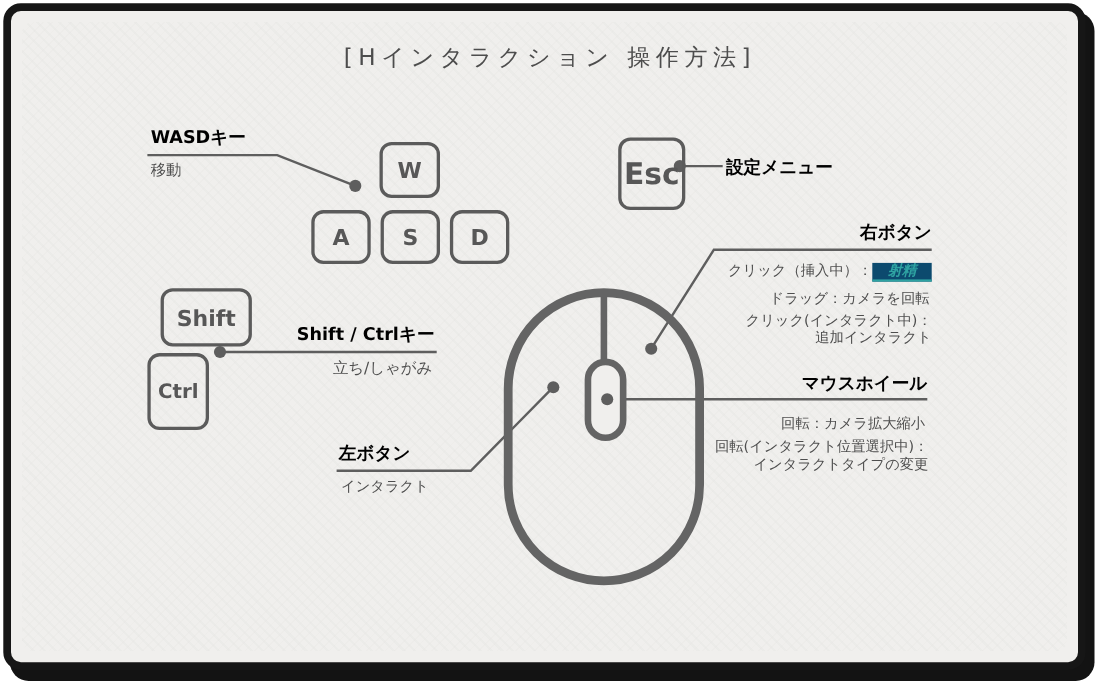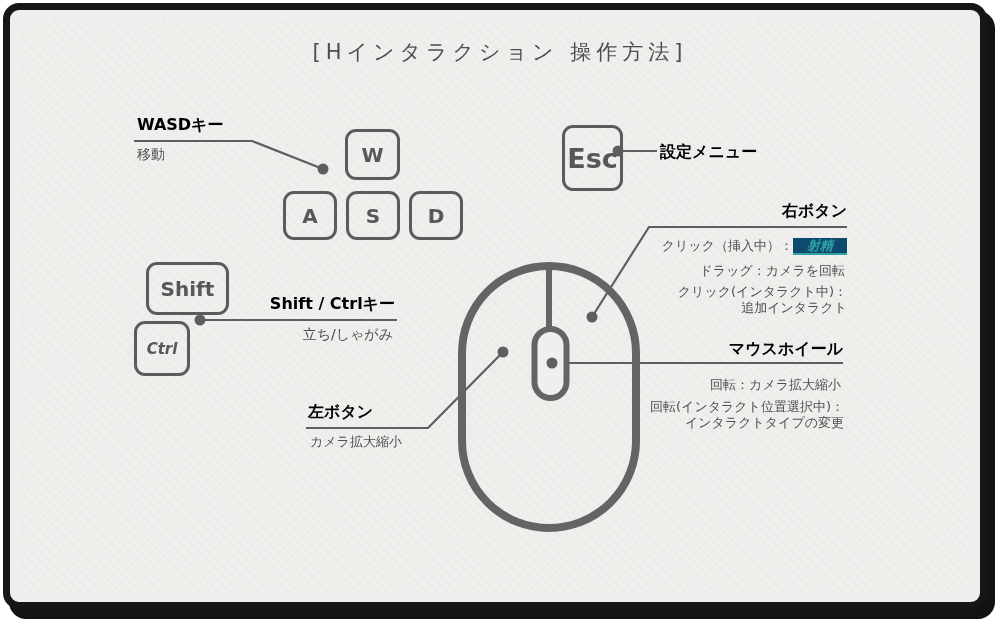--- a/index.html
+++ b/index.html
@@ -29,21 +29,21 @@
     position:absolute;border:3px solid #5b5b5b;border-radius:11px;
     color:#575757;font-weight:700;display:flex;align-items:center;justify-content:center;
     box-sizing:border-box;background:transparent;
   }
   .key-w{left:345px;top:129px;width:55px;height:51px;font-size:20px;}
   .key-a{left:283px;top:191px;width:54px;height:49px;font-size:20px;}
   .key-s{left:346px;top:191px;width:54px;height:49px;font-size:20px;}
   .key-d{left:409px;top:191px;width:54px;height:49px;font-size:20px;}
   .key-esc{left:562px;top:125px;width:61px;height:66px;font-size:27px;}
   .key-shift{left:134px;top:262px;width:83px;height:53px;font-size:20px;margin-left:12px;}
-  .key-ctrl{left:134px;top:321px;width:56px;height:55px;font-size:15px;font-style:italic;}
+  .key-ctrl{left:134px;top:321px;width:56px;height:70px;font-size:18px;}
   .lbl{position:absolute;color:#4e4e4e;white-space:nowrap;}
   .b{font-weight:700;color:#000000;}
   .small{font-size:13px;}
   .pre{white-space:pre-line;text-align:right;line-height:1.25;}
   .wasd-label{left:137px;top:115px;font-size:16px;}
   .wasd-action{left:137px;top:146px;font-size:14px;font-family:Liberation Serif, serif;}
   .esc-label{left:660px;top:142px;font-size:16px;}
   .shiftctrl-label{right:605px;top:294px;font-size:16px;}
   .shiftctrl-action{right:607px;top:326px;font-size:14px;}
   .rb-title{right:153px;top:201px;font-size:16px;text-align:right;}
@@ -119,15 +119,15 @@
   <div class="lbl small pre rb-line3">クリック(インタラクト中)：
 追加インタラクト</div>
   <div class="lbl small rb-line2">ドラッグ：カメラを回転</div>
 
   <div class="lbl b mw-title">マウスホイール</div>
   <div class="lbl small mw-line1">回転：カメラ拡大縮小</div>
   <div class="lbl small pre mw-line2">回転(インタラクト位置選択中)：
 インタラクトタイプの変更</div>
 
   <div class="lbl b lb-title">左ボタン</div>
-  <div class="lbl small lb-action">カメラ拡大縮小</div>
+  <div class="lbl small lb-action">インタラクト</div>
 
 </div>
 
 </body></html>

